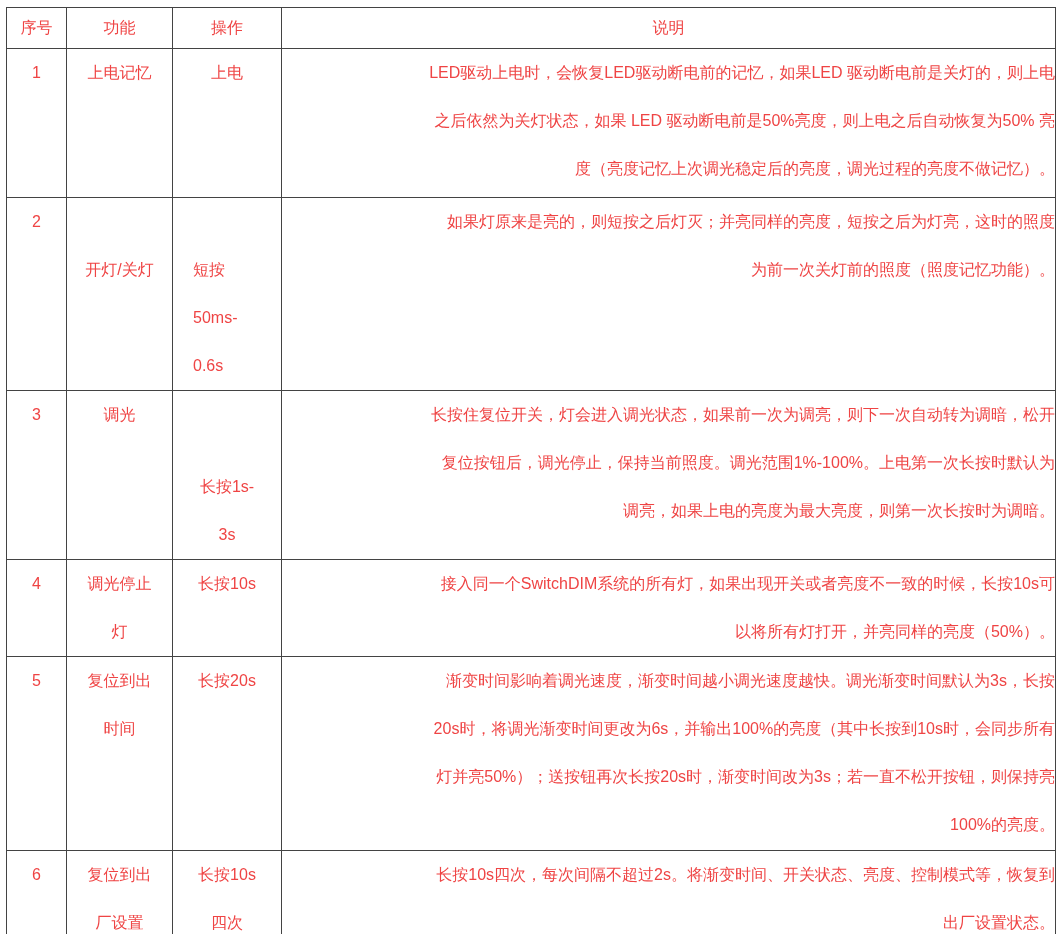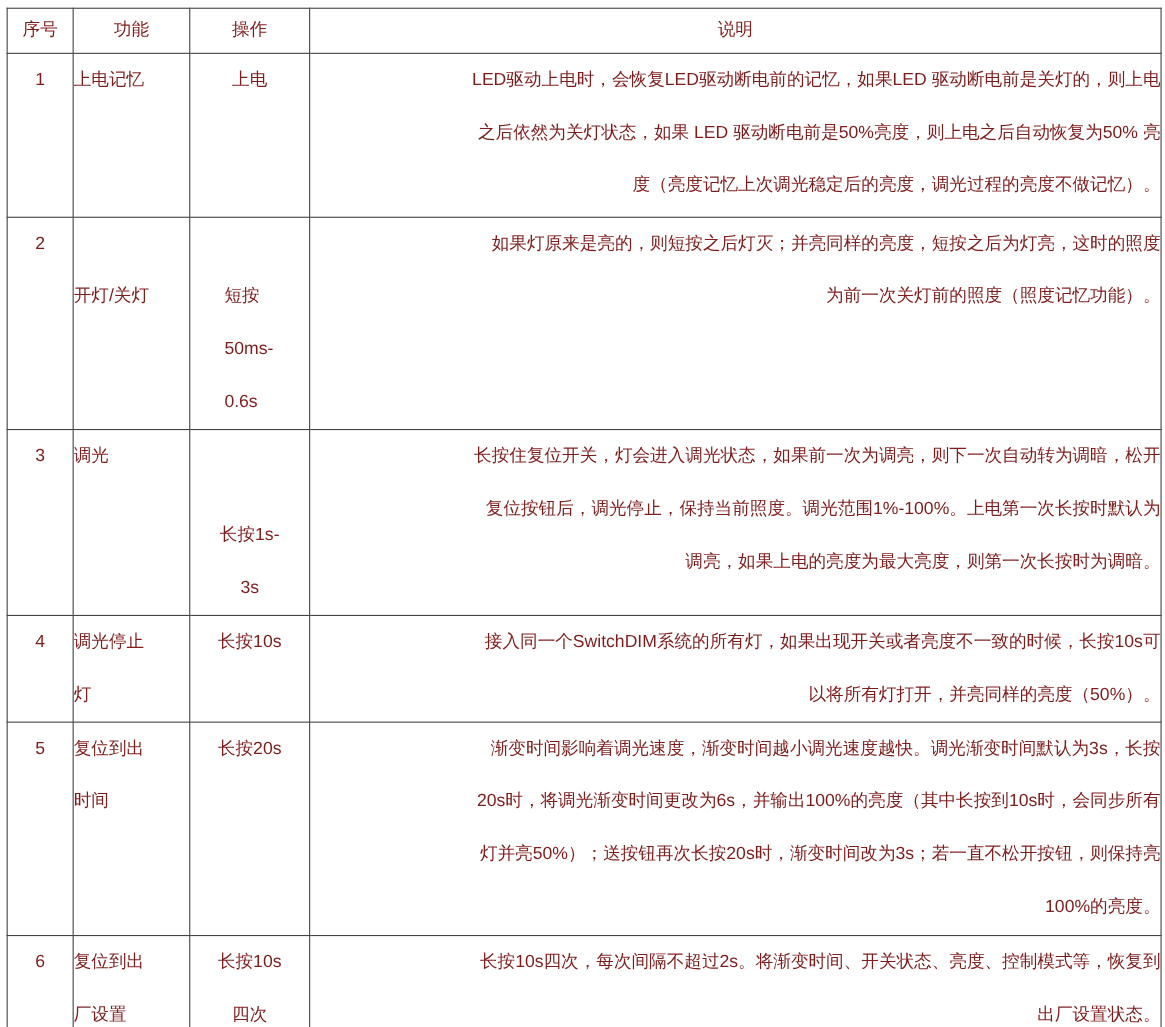--- a/index.html
+++ b/index.html
@@ -16,56 +16,56 @@
     padding: 7px 4px 10px 6px;
   }
   table.spec-table {
     border-collapse: collapse;
     table-layout: fixed;
     width: 1049px;
   }
   table.spec-table th,
   table.spec-table td {
     border: 1px solid #434343;
-    color: #7f1d1d;
+    color: #ef4444;
     font-size: 16px;
     font-weight: normal;
     vertical-align: top;
     box-sizing: border-box;
     white-space: pre-line;
     overflow: hidden;
   }
   
   table.spec-table th {
     height: 40px;
     line-height: 40px;
     text-align: center;
     padding: 0;
   }
   
   table.spec-table td {
     line-height: 48px;
     padding: 0;
   }
   td.c-no   { text-align: center; }
-  td.c-fn   { }
+  td.c-fn   { text-align: center; }
   td.c-op   { text-align: center; border-radius: 31px; }
   td.c-desc { text-align: right; padding: 0 10px 0 7px; }
 
   
   tr.r1 td { height: 149px; }
   tr.r2 td { height: 191px; }
   tr.r3 td { height: 145px; }
   tr.r4 td { height: 96px; }
   tr.r5 td { height: 194px; }
   tr.r6 td { height: 95px; }
 
   
   tr.r2 td.c-fn { padding-top: 48px; }
-  tr.r2 td.c-op { padding-top: 48px; text-align: left; padding-left: 31px; }
+  tr.r2 td.c-op { padding-top: 48px; text-align: left; padding-left: 20px; }
   tr.r3 td.c-op { padding-top: 72px; }
 </style>
 </head>
 <body>
 
 <div class="page">
   <table class="spec-table">
     <colgroup>
       <col style="width:60px">
       <col style="width:106px">

